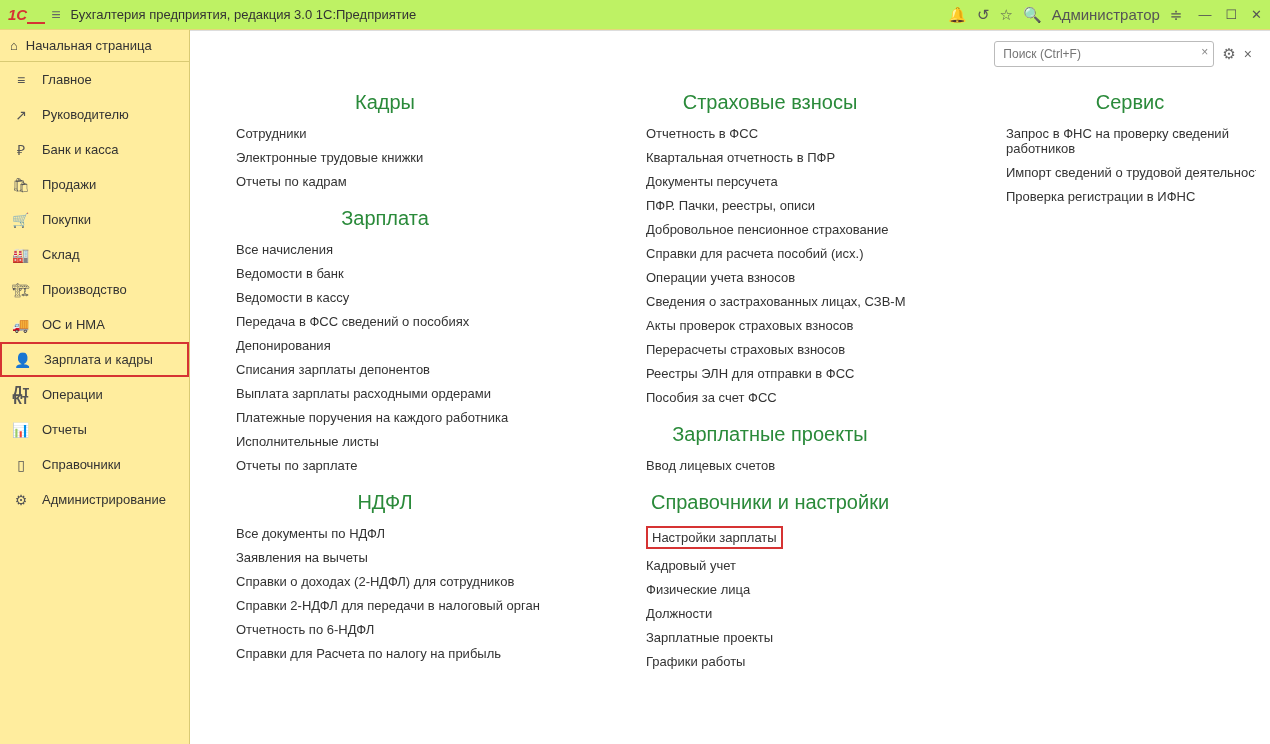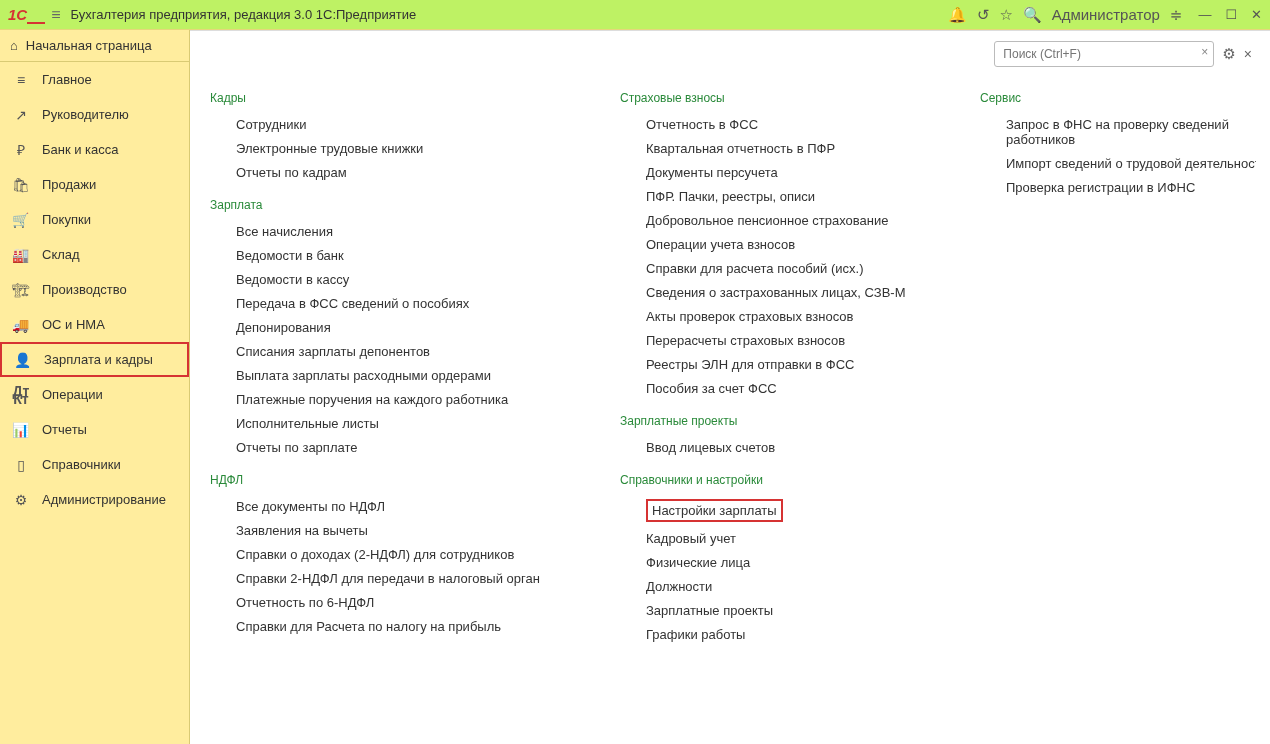--- a/index.html
+++ b/index.html
@@ -25,21 +25,21 @@
   .search-box { position: relative; }
   .search-box input { width: 220px; height: 26px; border: 1px solid #bbb; border-radius: 3px; padding: 0 24px 0 8px; font-size: 12px; color: #6d28d9; }
   .search-clear { position: absolute; right: 6px; top: 4px; color: #888; cursor: pointer; font-size: 12px; }
   .gear { color: #666; font-size: 15px; cursor: pointer; }
   .close-x { color: #666; font-size: 14px; cursor: pointer; }
   .content { position: absolute; top: 50px; left: 0; right: 14px; bottom: 6px; overflow-y: auto; padding: 0 20px 20px 20px; display: flex; gap: 60px; }
   .col { flex: 0 0 auto; }
   .col1 { width: 350px; }
   .col2 { width: 300px; }
   .col3 { width: 300px; }
-  .section-title { color: #2a8a3a; font-size: 12px; margin: 10px 0 12px 0; cursor: pointer; }
+  .section-title { color: #2a8a3a; font-size: 20px; margin: 10px 0 12px 0; cursor: pointer; text-align: center; }
   .link-list { margin-left: 26px; display: flex; flex-direction: column; gap: 9px; margin-bottom: 18px; }
   .link-list a { color: #333; text-decoration: none; font-size: 13px; cursor: pointer; }
   .link-list a.highlight { border: 2px solid #d63333; padding: 2px 4px; display: inline-block; width: fit-content; }
   
   .content::-webkit-scrollbar { width: 10px; }
   .content::-webkit-scrollbar-thumb { background: #ccc; border-radius: 5px; }
 </style>
 </head>
 <body>
 
@@ -166,22 +166,22 @@
           </div>
         </div>
         <div class="col col2">
           <div class="section-title">Страховые взносы</div>
           <div class="link-list">
             <a>Отчетность в ФСС</a>
             <a>Квартальная отчетность в ПФР</a>
             <a>Документы персучета</a>
             <a>ПФР. Пачки, реестры, описи</a>
             <a>Добровольное пенсионное страхование</a>
+            <a>Справки для расчета пособий (исх.)</a>
             <a>Операции учета взносов</a>
-            <a>Справки для расчета пособий (исх.)</a>
             <a>Сведения о застрахованных лицах, СЗВ-М</a>
             <a>Акты проверок страховых взносов</a>
             <a>Перерасчеты страховых взносов</a>
             <a>Реестры ЭЛН для отправки в ФСС</a>
             <a>Пособия за счет ФСС</a>
           </div>
           <div class="section-title">Зарплатные проекты</div>
           <div class="link-list">
             <a>Ввод лицевых счетов</a>
           </div>

